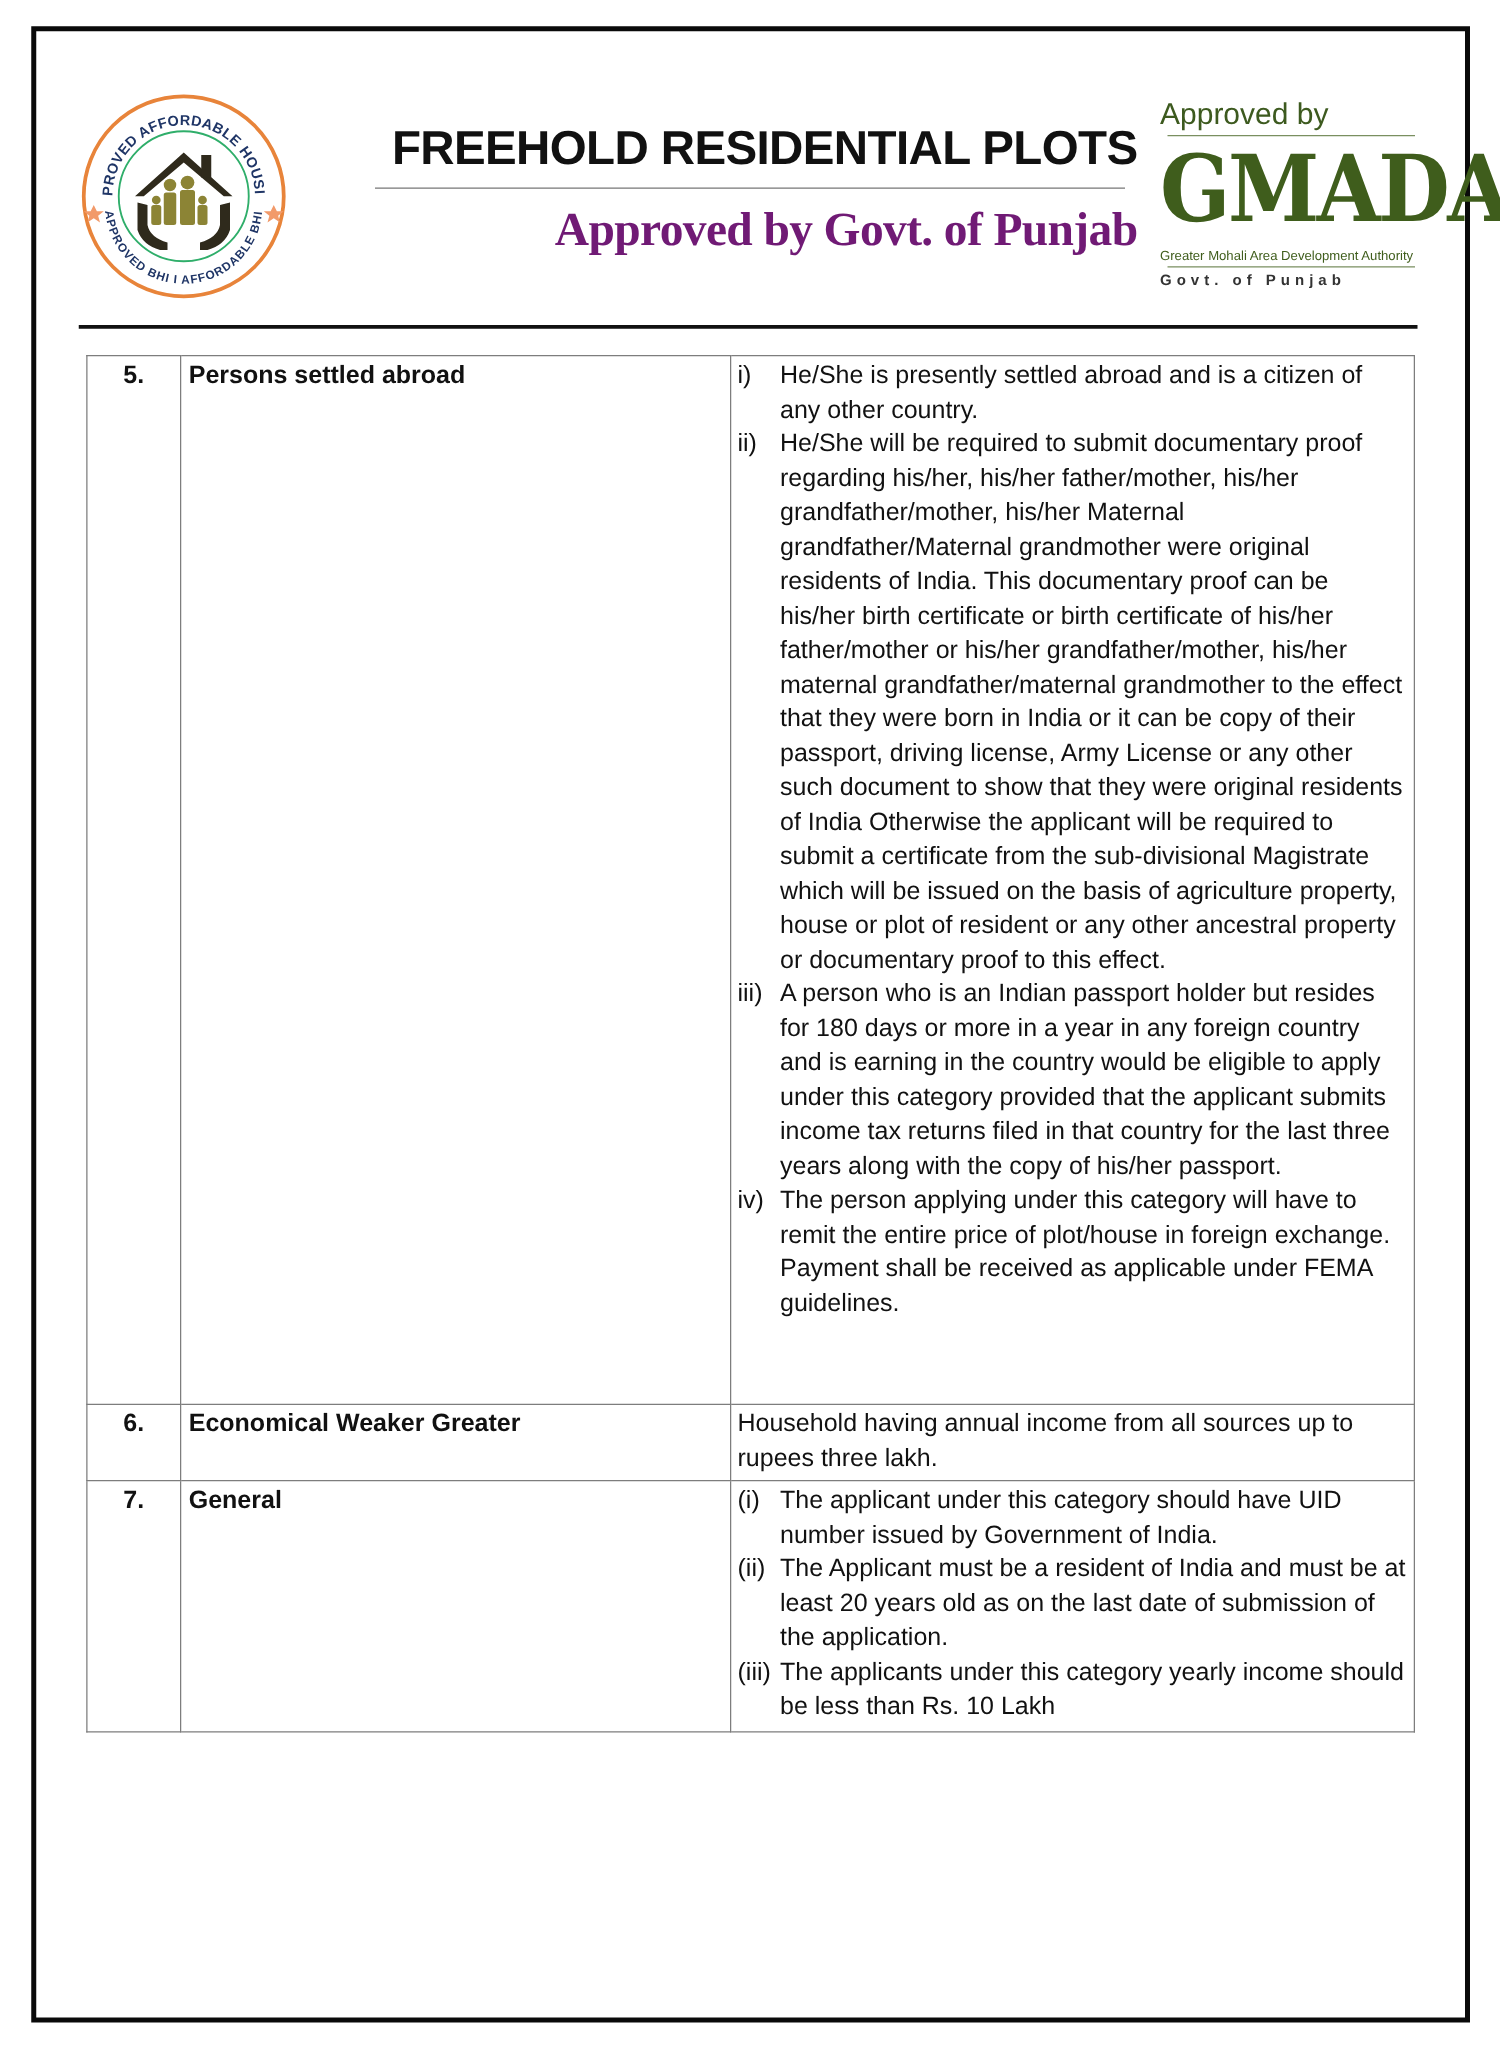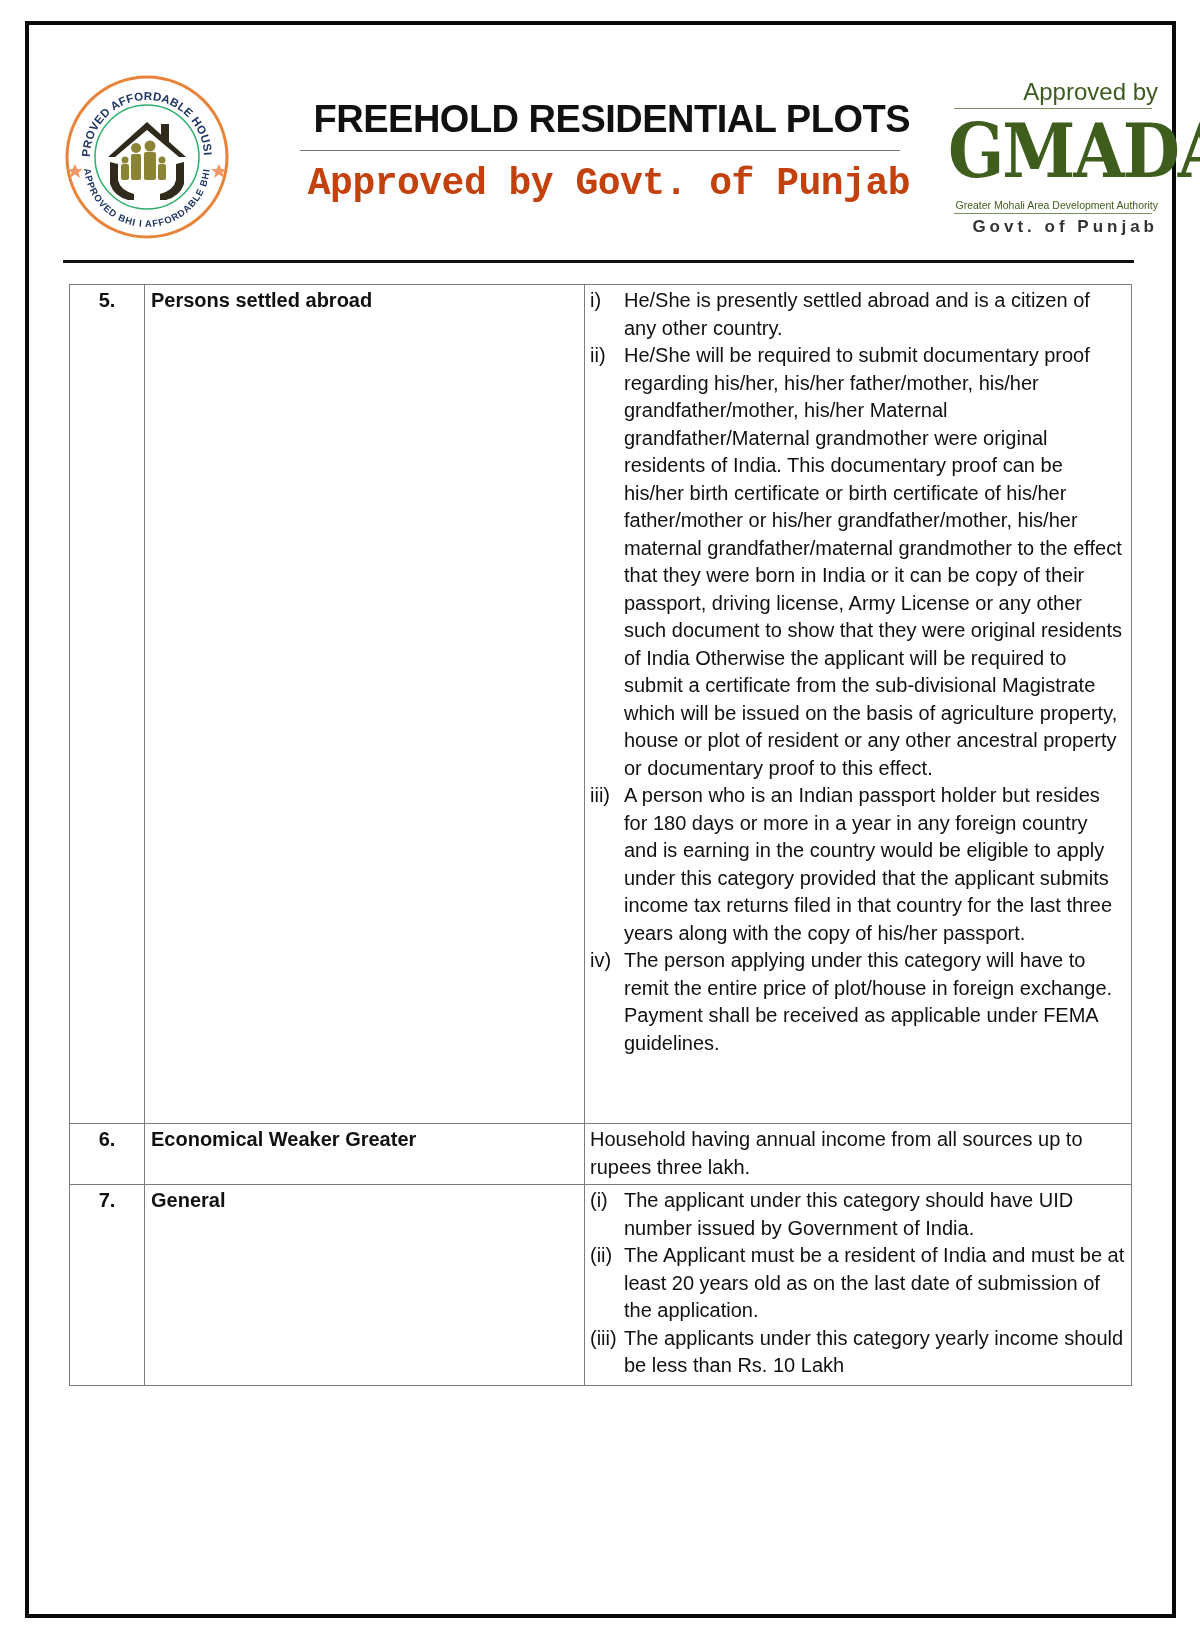--- a/index.html
+++ b/index.html
@@ -7,30 +7,30 @@
          font-family: "Liberation Sans", sans-serif; color: #111; }
   .page-frame { position: absolute; left: 25px; top: 21px; width: 1143px; height: 1589px;
                 border: 4px solid #0a0a0a; box-sizing: content-box; }
 
   
   .logo-left { position: absolute; left: 62px; top: 72px; width: 170px; height: 170px; }
   .title-block { position: absolute; left: 290px; top: 96px; width: 620px; text-align: right; }
   .title-main { font-family: "Liberation Sans", sans-serif; font-weight: bold; font-size: 38px;
                 letter-spacing: -0.5px; line-height: 46px; color: #111; }
   .title-rule { height: 1px; background: #777; margin: 8px 10px 10px 10px; }
-  .title-sub { font-family: Liberation Mono, monospace; font-weight: bold; font-size: 38px;
-               letter-spacing: -0.5px; line-height: 46px; color: #c2410c; }
-  .logo-right { position: absolute; left: 948px; top: 78px; width: 210px; height: 148px; text-align: right; }
+  .title-sub { font-family: Liberation Serif, serif; font-weight: bold; font-size: 38px;
+               letter-spacing: -0.5px; line-height: 46px; color: #701a75; }
+  .logo-right { position: absolute; left: 928px; top: 78px; width: 210px; height: 148px; text-align: left; }
   .gm-approved { font-family: "Liberation Sans", sans-serif; font-size: 24px; color: #3d5a1f; line-height: 28px; }
   .gm-rule { height: 1px; background: #7a8f60; margin: 2px 6px 4px 6px; }
   .gm-name { font-family: "DejaVu Serif", serif; font-weight: bold; font-size: 66px; color: #3f5d1c;
              line-height: 68px; letter-spacing: -2px; transform: scaleY(1.12); transform-origin: top center; }
   .gm-full { font-family: "Liberation Sans", sans-serif; font-size: 10.5px; color: #3f5d1c; margin-top: 18px; white-space: nowrap; }
   .gm-rule2 { height: 1px; background: #7a8f60; margin: 2px 6px 3px 6px; }
-  .gm-govt { font-family: "Liberation Sans", sans-serif; font-size: 17px; font-weight: bold; color: #333;
+  .gm-govt { font-family: "Liberation Sans", sans-serif; font-size: 12px; font-weight: bold; color: #333;
              letter-spacing: 4px; }
 
   .header-rule { position: absolute; left: 63px; top: 260px; width: 1071px; height: 3px; background: #111; }
 
   
   .doc-table { position: absolute; left: 69px; top: 284px; width: 1062px; border-collapse: collapse;
                table-layout: fixed; }
   .doc-table td { border: 1.5px solid #7d7d7d; vertical-align: top; padding: 0; }
   .col-num { width: 75px; }
   .col-cat { width: 440px; }

